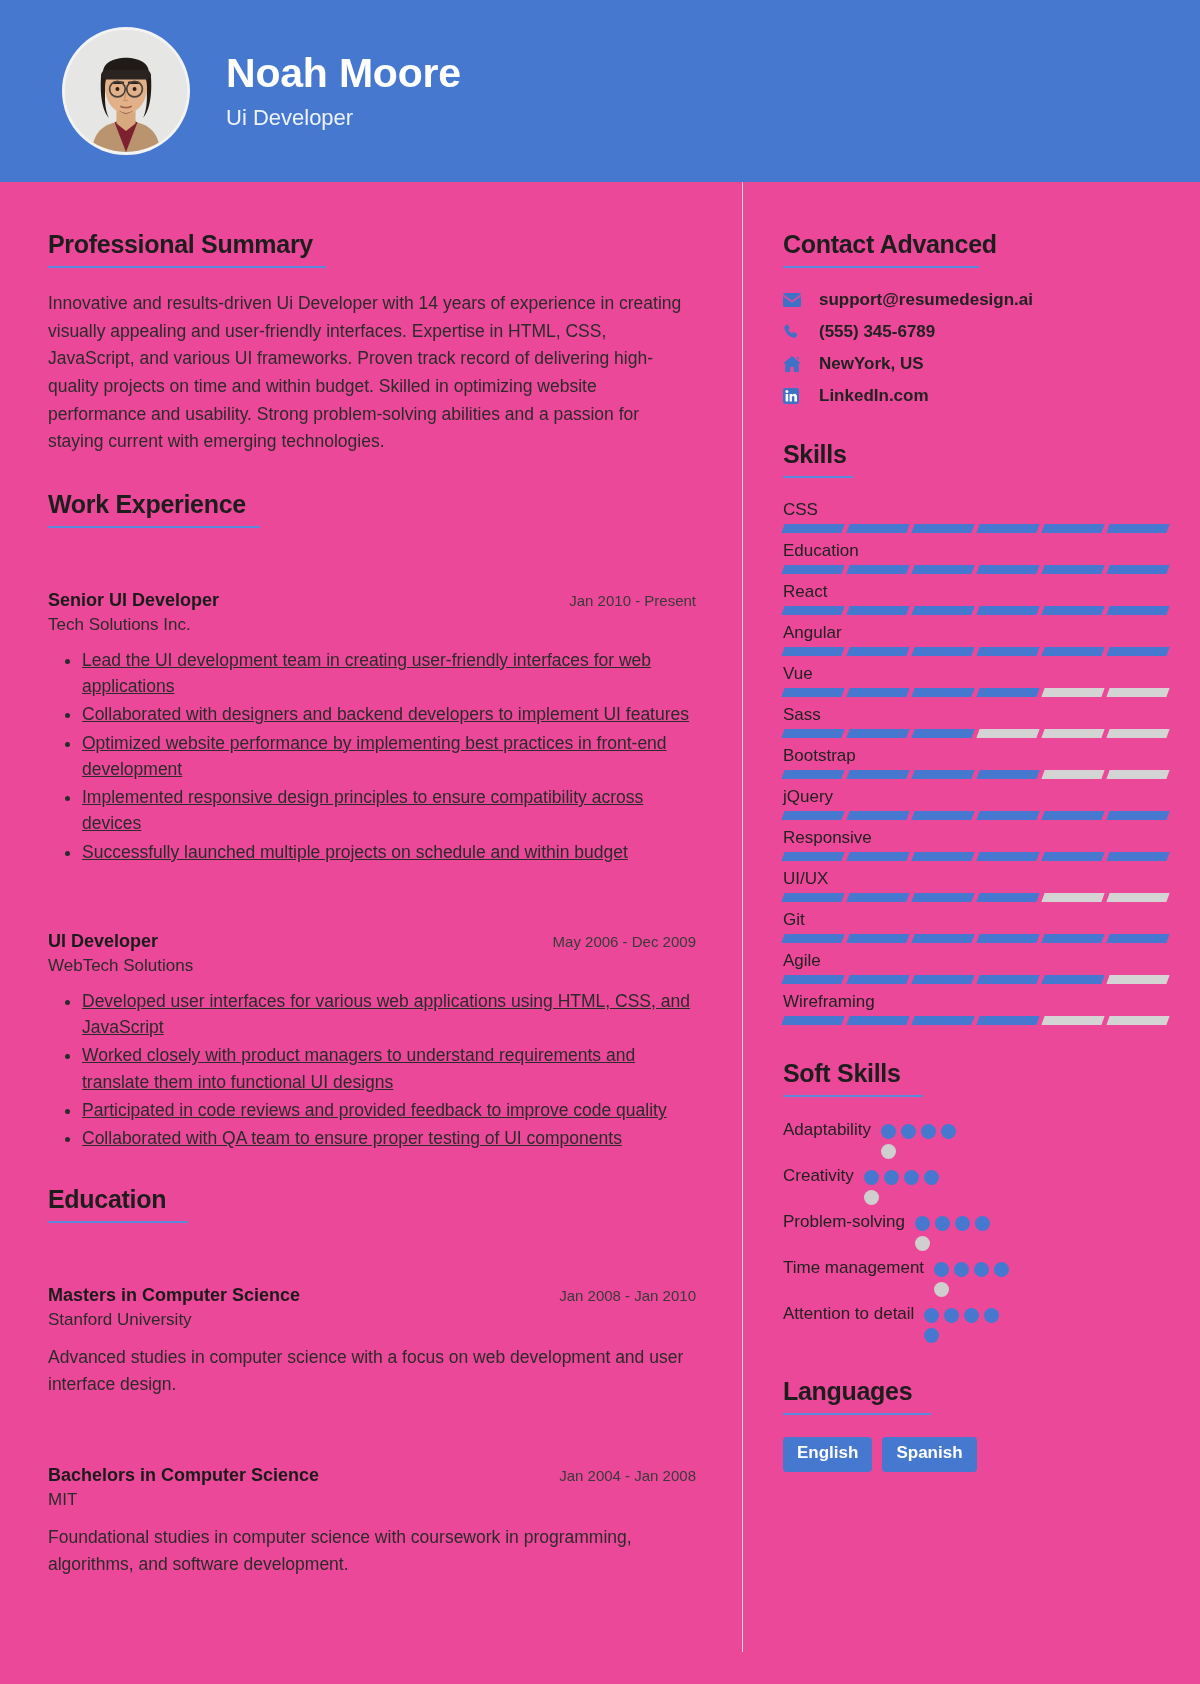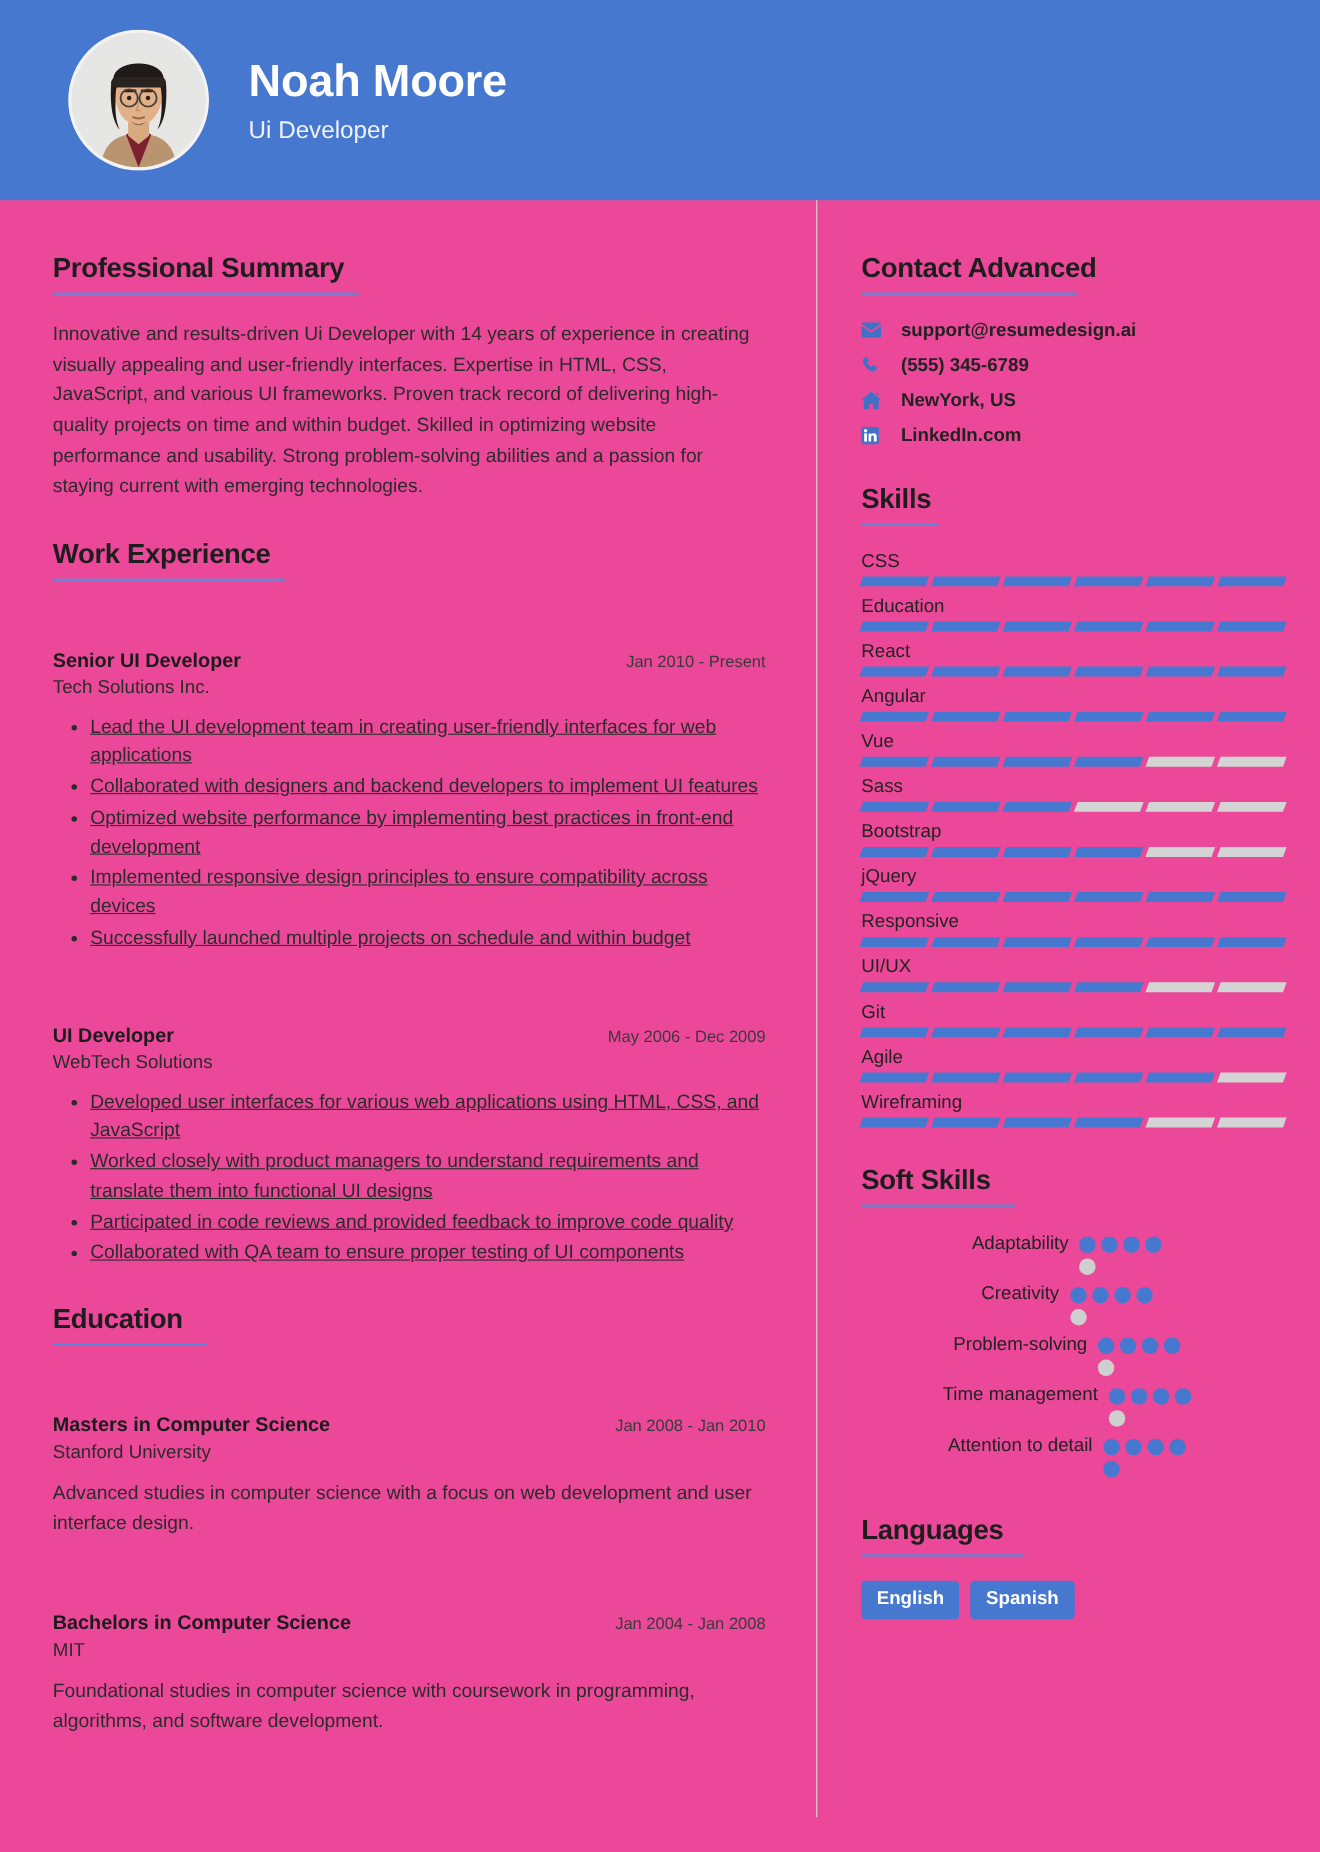--- a/index.html
+++ b/index.html
@@ -183,21 +183,21 @@
     height: 9px;
     background: #d4d4d4;
     transform: skewX(-20deg);
   }
   .seg.on { background: #4678d0; }
 
   
   .soft-row {
     display: flex;
     align-items: flex-start;
-    justify-content: center;
+    justify-content: flex-start;
     margin-bottom: 6px;
     gap: 10px;
   }
   .soft-name {
     font-size: 17px;
     color: #222;
     line-height: 1.33;
     max-width: 175px;
   }
   .soft-dots {

